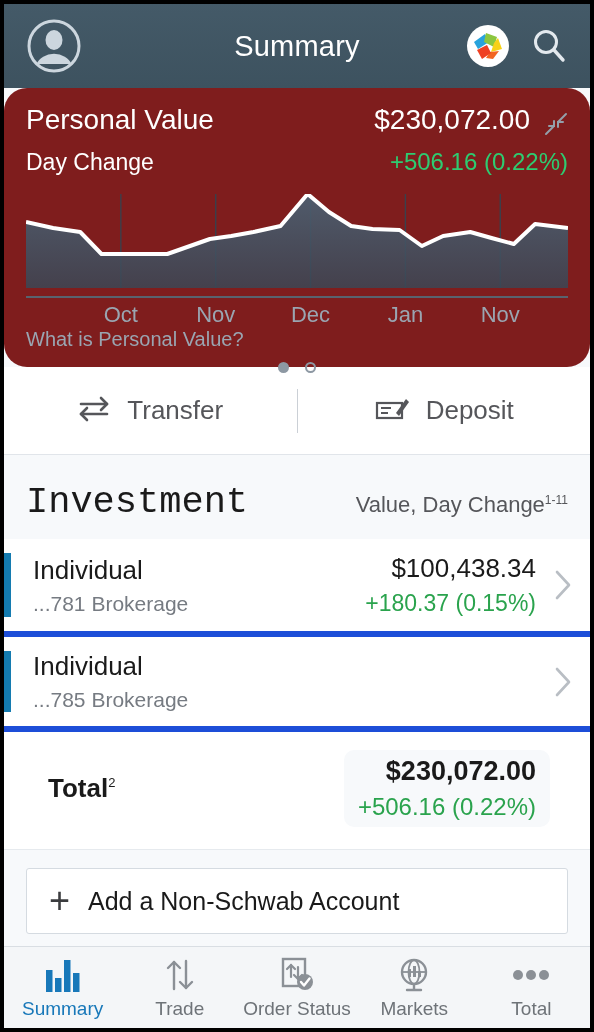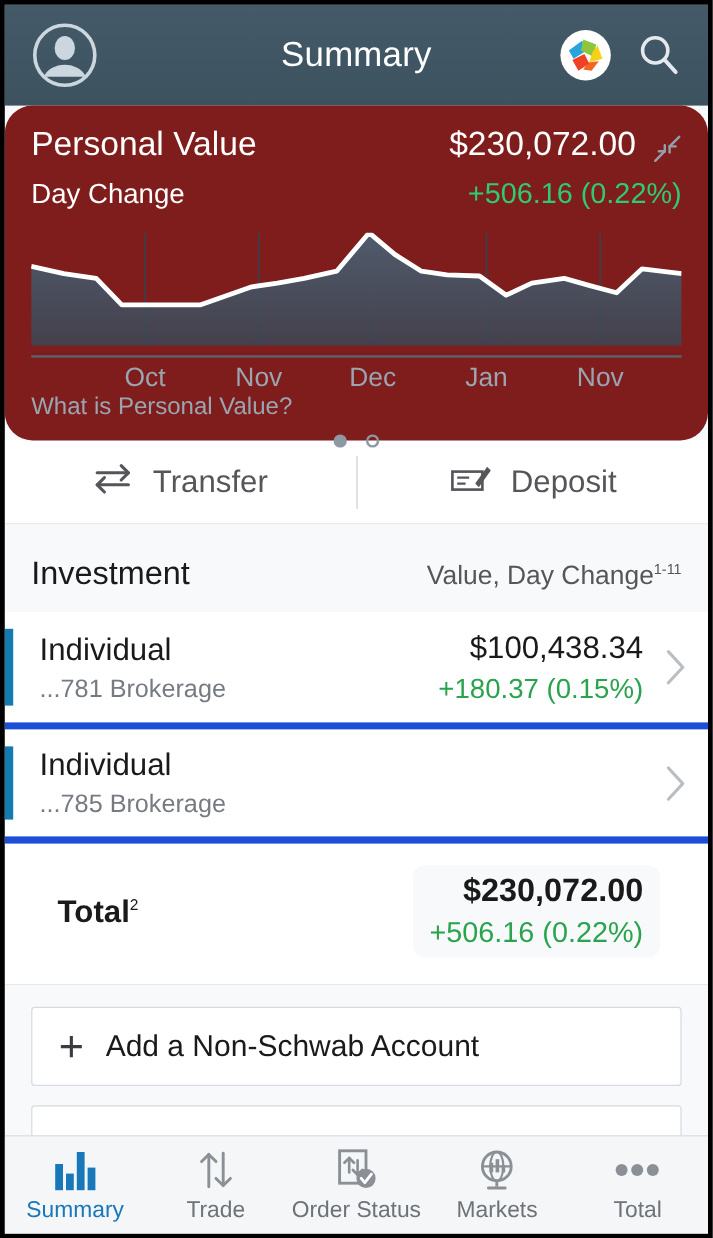--- a/index.html
+++ b/index.html
@@ -131,21 +131,21 @@
     justify-content: center;
     gap: 16px;
   }
   .dot { width: 11px; height: 11px; border-radius: 50%; }
   .dot.active { background: #8d98a3; }
   .dot.inactive { border: 2px solid #8d98a3; }
 
   
   .actions {
     background: #ffffff;
-    height: 70px;
+    height: 88px;
     display: flex;
     align-items: center;
     flex: 0 0 auto;
     border-bottom: 1px solid #e1e5ea;
   }
   .action {
     flex: 1;
     display: flex;
     align-items: center;
     justify-content: center;
@@ -161,21 +161,21 @@
     background: #f7f9fb;
     overflow: hidden;
     padding-top: 12px;
   }
   .section-head {
     display: flex;
     align-items: baseline;
     justify-content: space-between;
     padding: 14px 22px 16px 22px;
   }
-  .section-title { font-size: 27px; color: #1a1a1a; }
+  .section-title { font-size: 37px; color: #1a1a1a; font-family: Liberation Mono, monospace; }
   .section-meta { font-size: 22px; color: #55565a; }
   .section-meta sup { font-size: 12px; }
 
   .acct-list { background: #ffffff; }
   .acct-row {
     display: flex;
     align-items: center;
     background: #ffffff;
     border-bottom: 6px solid #1d4ed8;
     padding: 14px 18px 14px 0;

